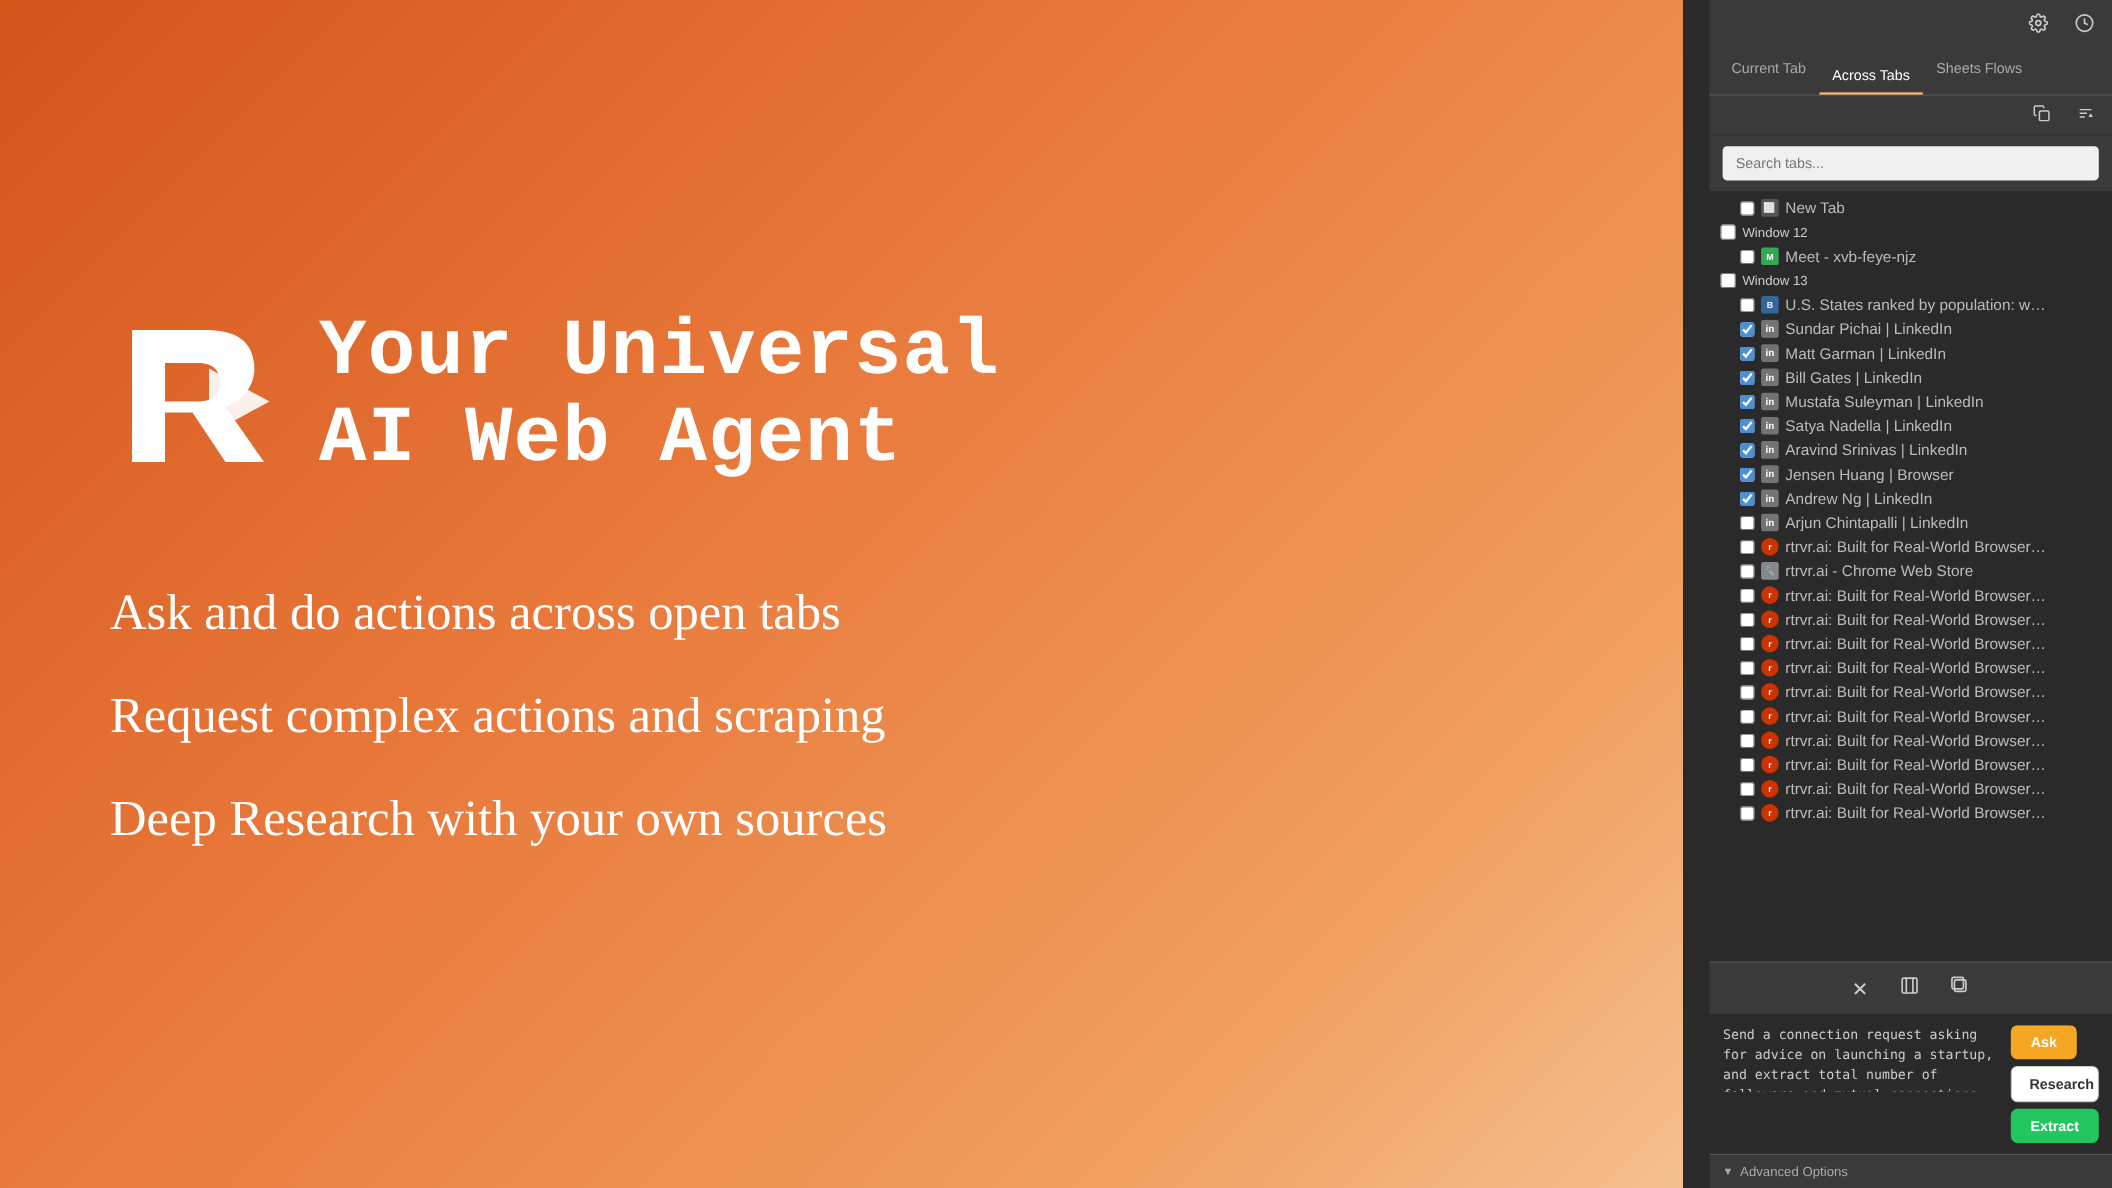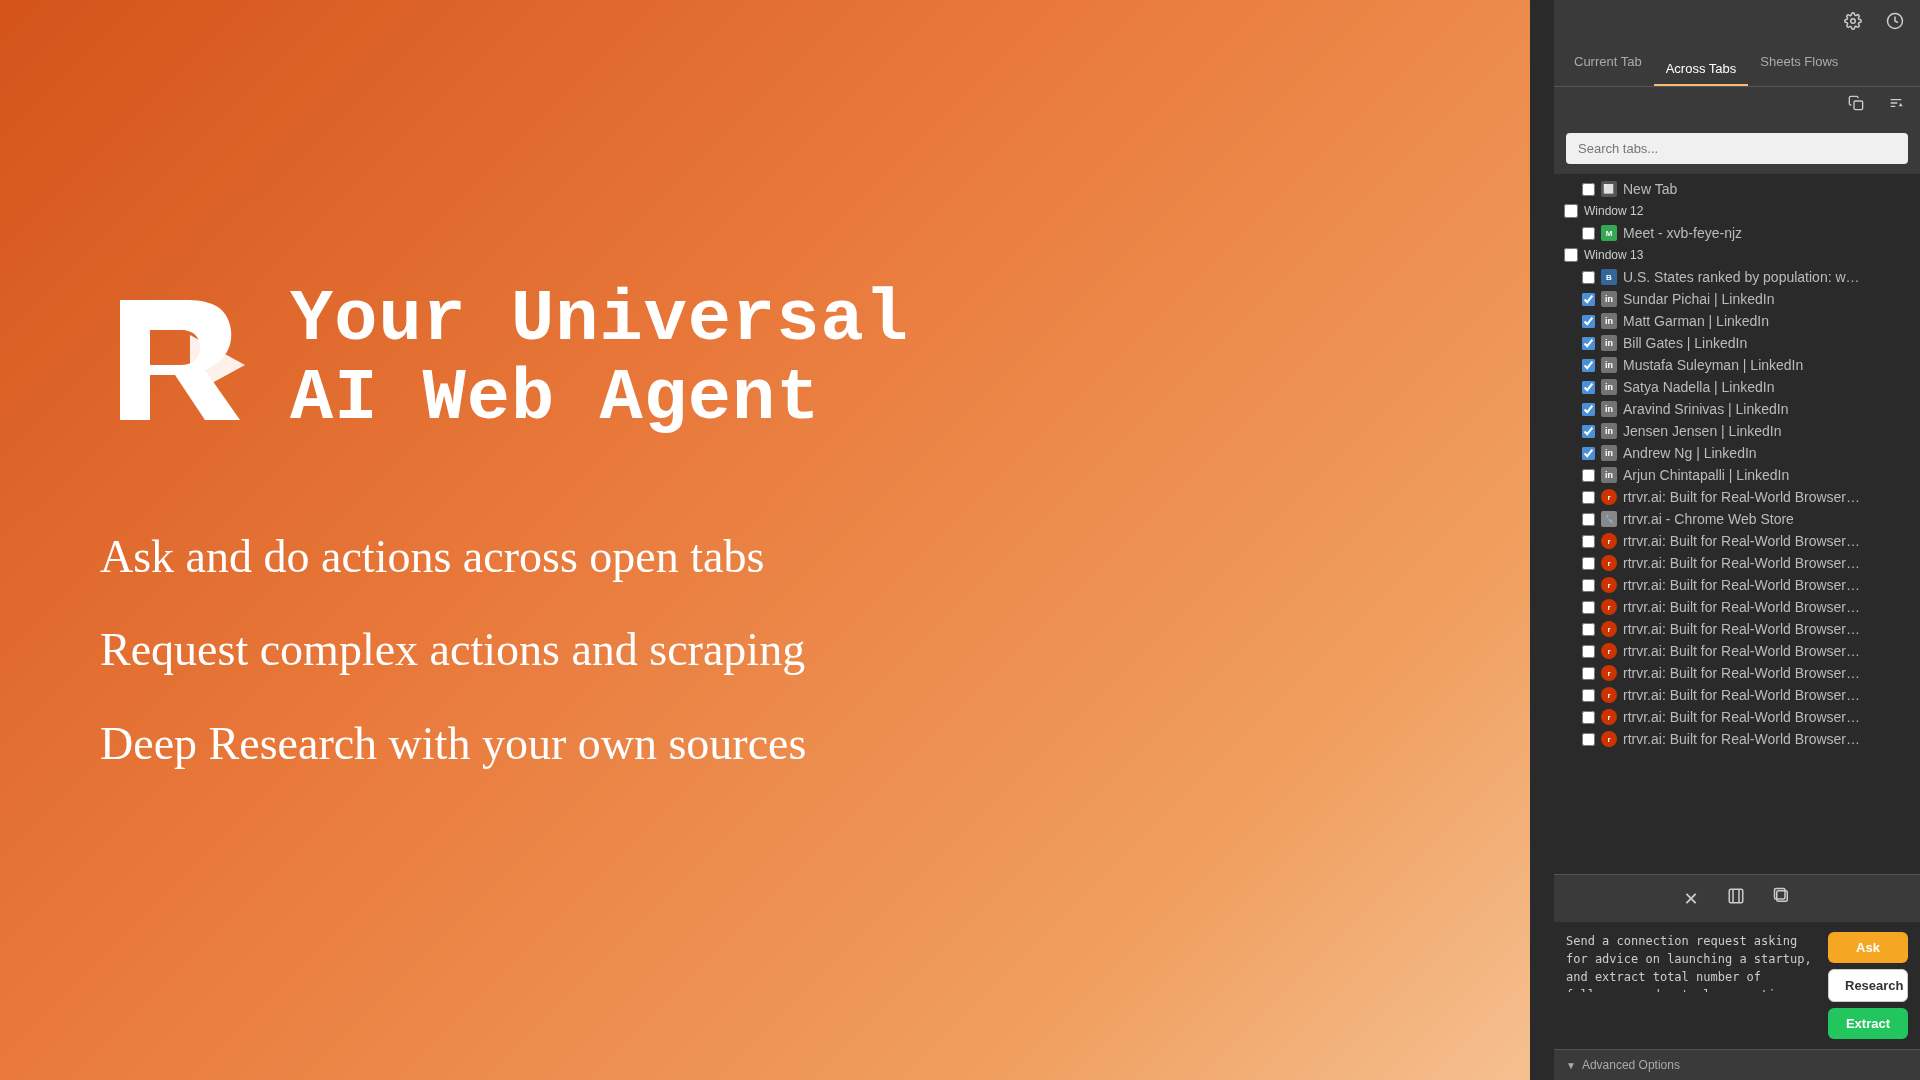--- a/index.html
+++ b/index.html
@@ -298,21 +298,21 @@
 
     .btn-ask {
       background: #f5a623;
       color: white;
       border: none;
       border-radius: 6px;
       padding: 8px 16px;
       font-size: 13px;
       font-weight: 600;
       cursor: pointer;
-      width: 80px;
+      width: 60px;
     }
 
     .btn-research {
       background: white;
       color: #333;
       border: 1px solid #ccc;
       border-radius: 6px;
       padding: 8px 16px;
       font-size: 13px;
       font-weight: 600;
@@ -479,21 +479,21 @@
       <span class="tab-title">Satya Nadella | LinkedIn</span>
     </div>
     <div class="tab-item">
       <input type="checkbox" class="tab-checkbox checked-blue" checked="" style="">
       <div class="tab-favicon favicon-linkedin">in</div>
       <span class="tab-title">Aravind Srinivas | LinkedIn</span>
     </div>
     <div class="tab-item">
       <input type="checkbox" class="tab-checkbox checked-blue" checked="" style="">
       <div class="tab-favicon favicon-linkedin">in</div>
-      <span class="tab-title">Jensen Jensen | LinkedIn</span>
+      <span class="tab-title">Jensen Huang | Browser</span>
     </div>
     <div class="tab-item">
       <input type="checkbox" class="tab-checkbox checked-blue" checked="" style="">
       <div class="tab-favicon favicon-linkedin">in</div>
       <span class="tab-title">Andrew Ng | LinkedIn</span>
     </div>
     <div class="tab-item">
       <input type="checkbox" class="tab-checkbox" style="">
       <div class="tab-favicon favicon-linkedin">in</div>
       <span class="tab-title">Arjun Chintapalli | LinkedIn</span>

